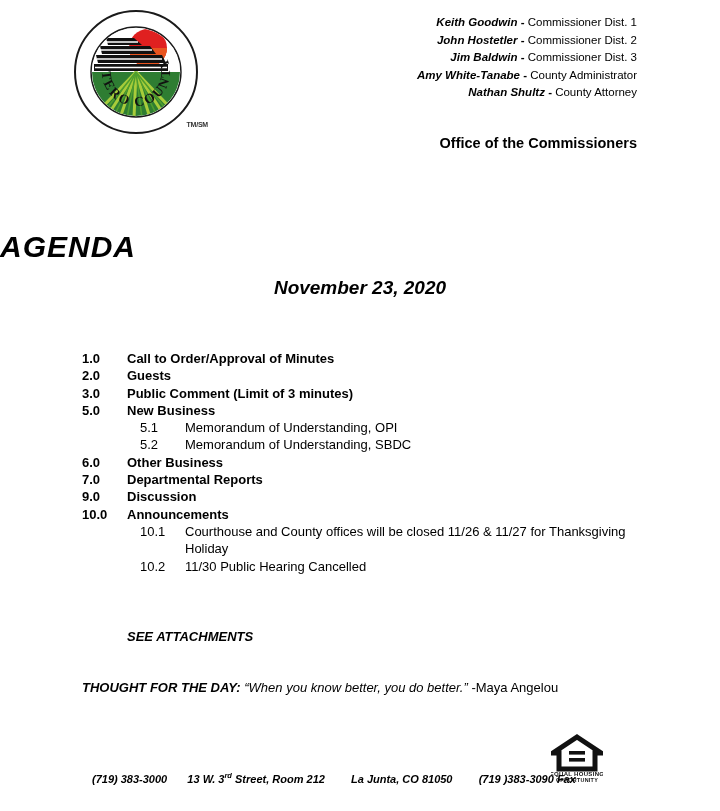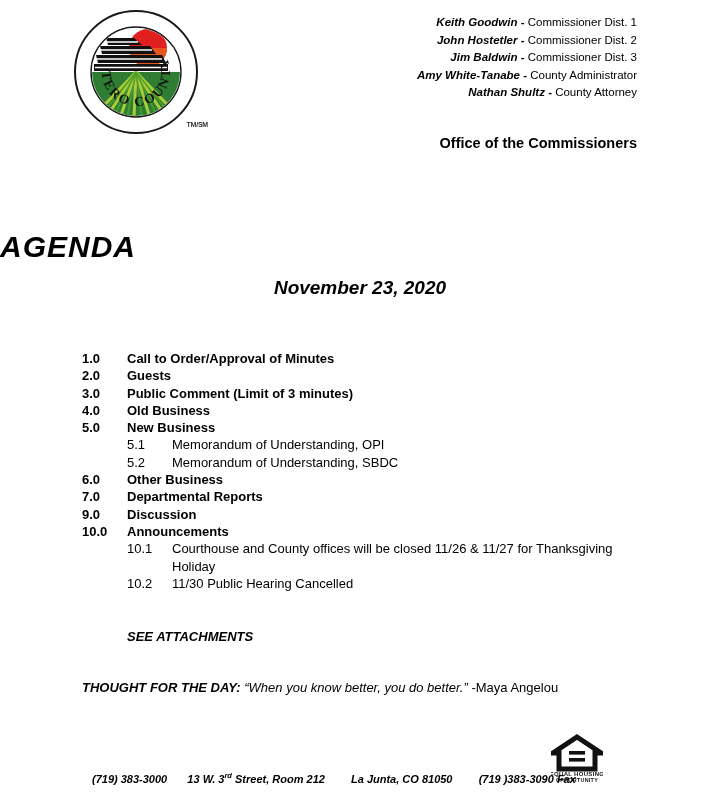--- a/index.html
+++ b/index.html
@@ -116,20 +116,21 @@
 
   .sub-row {
     display: flex;
     align-items: flex-start;
     padding-left: 45px;
   }
   .sub-num {
     width: 45px;
     flex: 0 0 45px;
     font-weight: normal;
+    margin-left: 13px;
   }
   .sub-label {
     font-weight: normal;
     flex: 1;
   }
 
   
   .see-attachments {
     position: absolute;
     top: 629px;
@@ -286,24 +287,20 @@
   <div class="item-row">
     <span class="item-num">2.0</span>
     <span class="item-label">Guests</span>
   </div>
 
   <div class="item-row">
     <span class="item-num">3.0</span>
     <span class="item-label">Public Comment (Limit of 3 minutes)</span>
   </div>
 
-  <div class="item-row">
-    <span class="item-num">4.0</span>
-    <span class="item-label">Old Business</span>
-  </div>
 
   <div class="item-row">
     <span class="item-num">5.0</span>
     <span class="item-label">New Business</span>
   </div>
   <div class="sub-row">
     <span class="sub-num">5.1</span>
     <span class="sub-label">Memorandum of Understanding, OPI</span>
   </div>
   <div class="sub-row">

